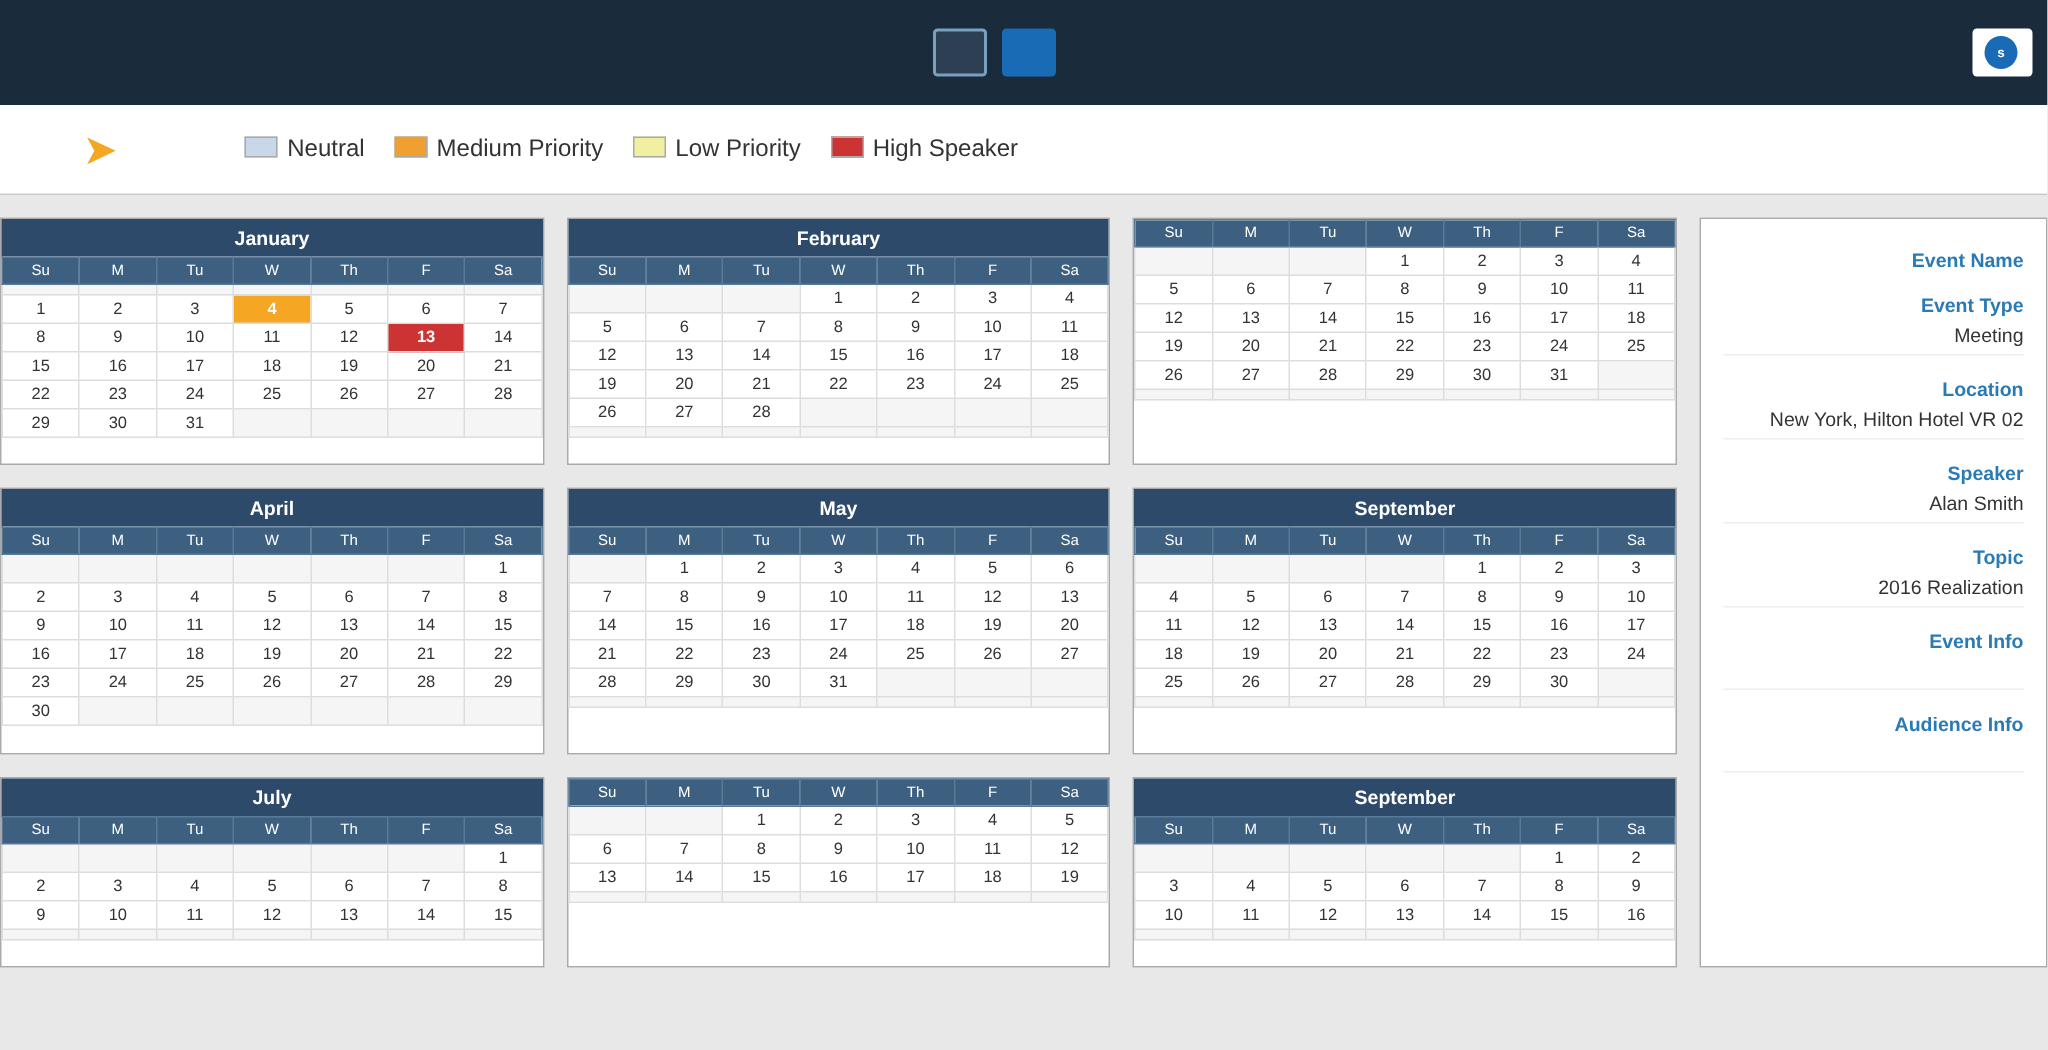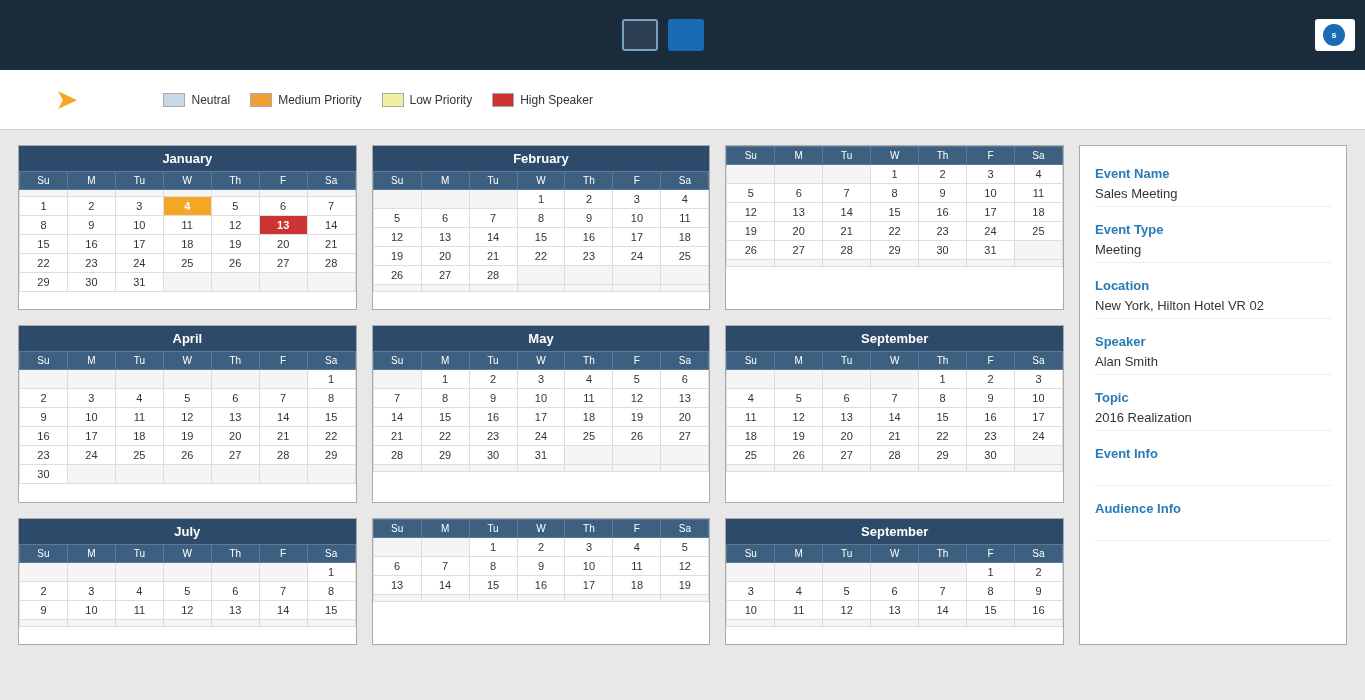--- a/index.html
+++ b/index.html
@@ -48,38 +48,38 @@
       display: flex;
       align-items: center;
       padding: 10px 20px;
       height: 60px;
       gap: 30px;
     }
     .choose-year-label { font-style: italic; color: #333; font-size: 13px; }
     .arrow-icon { color: #f5a623; font-size: 28px; margin: 0 5px; }
     .year-number { color: #1a6bb5; font-size: 36px; font-weight: bold; }
     .legend { display: flex; flex-wrap: wrap; gap: 5px 20px; margin-left: 20px; }
-    .legend-item { display: flex; align-items: center; gap: 6px; font-size: 12px; color: #333; }
+    .legend-item { display: flex; align-items: flex-start; gap: 6px; font-size: 16px; color: #333; }
     .legend-box { width: 22px; height: 14px; border: 1px solid #aaa; }
     .neutral-box { background: #c8d8e8; }
     .low-box { background: #f0f0a0; }
     .medium-box { background: #f0a030; }
     .high-box { background: #cc3333; }
     .event-details-title {
       flex: 1;
       text-align: center;
       font-size: 20px;
       font-weight: bold;
       color: #1a2b3c;
     }
 
     
     .main-content {
       display: flex;
-      padding: 15px 18px;
+      padding: 15px 0;
       gap: 15px;
       background: #e8e8e8;
     }
     .calendars-section {
       flex: 1;
       display: grid;
       grid-template-columns: repeat(3, 1fr);
       gap: 15px;
     }
 
@@ -117,25 +117,26 @@
       min-width: 28px;
       color: #333;
       font-size: 11px;
     }
     .cal-grid td.empty { background: #f5f5f5; }
     .cal-grid td.highlighted-orange { background: #f5a623; color: white; font-weight: bold; }
     .cal-grid td.highlighted-red { background: #cc3333; color: white; font-weight: bold; }
 
     
     .event-details-panel {
-      width: 268px;
+      width: 232px;
       background: white;
       border: 1px solid #aaa;
       padding: 15px;
       min-height: 500px;
+      text-align: right;
     }
     .detail-label {
       color: #2a7ab5;
       font-size: 13px;
       font-weight: bold;
       margin-bottom: 5px;
       margin-top: 15px;
     }
     .detail-label:first-child { margin-top: 5px; }
     .detail-value {
@@ -801,21 +802,20 @@
               <td class="empty"></td>
               <td class="empty"></td>
               <td class="empty"></td>
             </tr>
           </tbody>
         </table>
       </div>
     </div>
   <div class="event-details-panel" id="event-details-panel">
   <div class="detail-label">Event Name</div>
-      <div class="detail-value">Sales Meeting</div>
       <div class="detail-label">Event Type</div>
       <div class="detail-value">Meeting</div>
       <div class="detail-label">Location</div>
       <div class="detail-value">New York, Hilton Hotel VR 02</div>
       <div class="detail-label">Speaker</div>
       <div class="detail-value">Alan Smith</div>
       <div class="detail-label">Topic</div>
       <div class="detail-value">2016 Realization</div>
       <div class="detail-label">Event Info</div>
       <div class="detail-value" style="min-height: 20px;"></div>

